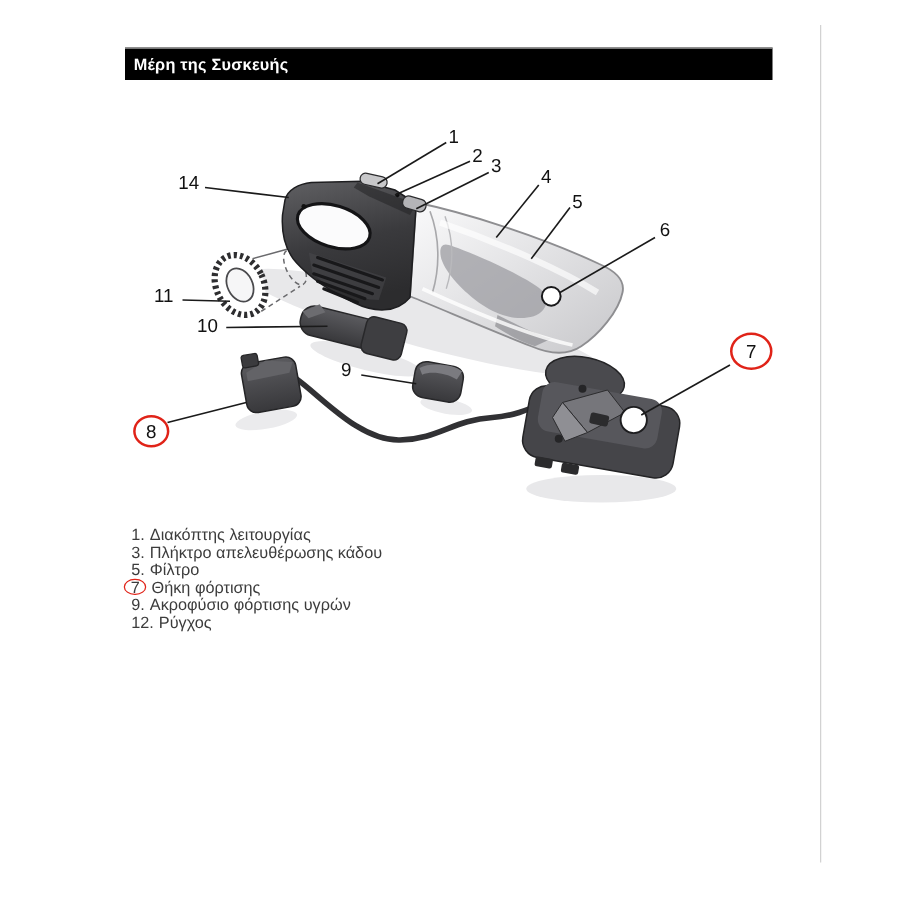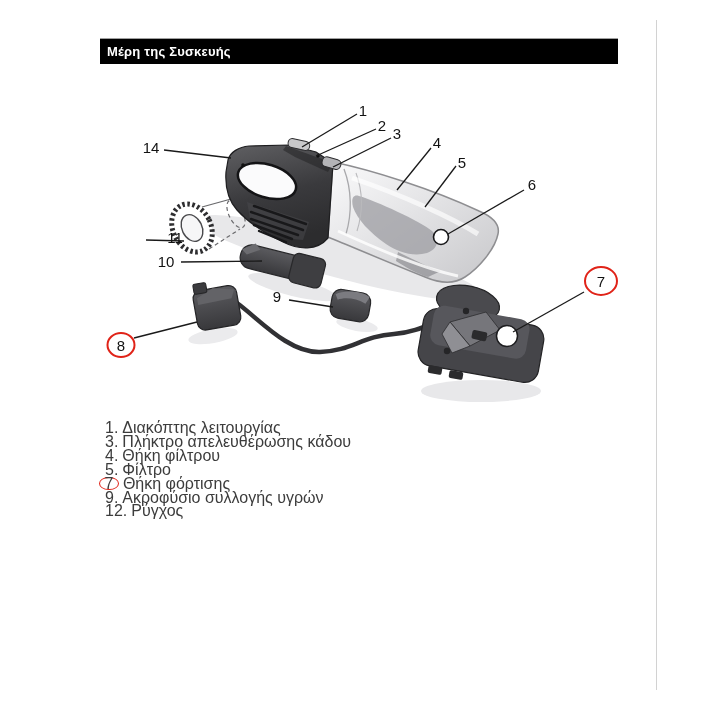--- a/index.html
+++ b/index.html
@@ -9,21 +9,21 @@
         border-top:1px solid #a0a0a0;display:flex;align-items:center;}
   .header-bar .title{color:#ffffff;font-size:13px;font-weight:bold;padding-left:7px;letter-spacing:.2px;}
   .page-edge{position:absolute;left:656px;top:20px;width:1px;height:670px;background:#d2d2d2;}
   .diagram{position:absolute;left:0;top:0;width:720px;height:720px;}
   .diagram svg{position:absolute;left:0;top:0;}
   .callout{position:absolute;transform:translate(-50%,-50%);font-size:15px;color:#121212;
         line-height:1;white-space:nowrap;}
   .callout.circled{border:2.5px solid #e02318;border-radius:50%;width:29px;height:26px;
         display:flex;align-items:center;justify-content:center;box-sizing:border-box;}
   .parts-list{position:absolute;left:105px;top:421px;margin:0;padding:0;list-style:none;
-        font-size:16px;line-height:13.9px;color:#3c3c3c;}
+        font-size:13px;line-height:13.9px;color:#3c3c3c;}
   .parts-list li{white-space:nowrap;}
   .num{margin-right:4px;}
   .num.circled-num{display:inline-block;border:1.5px solid #e02318;border-radius:50%;
         padding:0 4.5px;margin-left:-6px;margin-right:4px;line-height:11.5px;}
 </style>
 </head>
 <body>
 
 <div class="page">
 
@@ -154,27 +154,26 @@
     <div class="callout" style="left:363px;top:110px;">1</div>
     <div class="callout" style="left:382px;top:125px;">2</div>
     <div class="callout" style="left:397px;top:133px;">3</div>
     <div class="callout" style="left:437px;top:142px;">4</div>
     <div class="callout" style="left:462px;top:162px;">5</div>
     <div class="callout" style="left:532px;top:184px;">6</div>
     <div class="callout circled" style="left:601px;top:281px;width:34px;height:30px;">7</div>
     <div class="callout circled" style="left:121px;top:345px;">8</div>
     <div class="callout" style="left:277px;top:296px;">9</div>
     <div class="callout" style="left:166px;top:261px;">10</div>
-    <div class="callout" style="left:131px;top:237px;margin-left:44px;">11</div>
+    <div class="callout" style="left:131px;top:237px;">11</div>
     <div class="callout" style="left:151px;top:147px;">14</div>
   </div>
 
   <ol class="parts-list">
     <li><span class="num">1.</span><span>Διακόπτης λειτουργίας</span></li>
     <li><span class="num">3.</span><span>Πλήκτρο απελευθέρωσης κάδου</span></li>
-    <li><span class="num">4.</span><span>Θήκη φίλτρου</span></li>
     <li><span class="num">5.</span><span>Φίλτρο</span></li>
     <li><span class="num circled-num">7</span><span>Θήκη φόρτισης</span></li>
-    <li><span class="num">9.</span><span>Ακροφύσιο συλλογής υγρών</span></li>
+    <li><span class="num">9.</span><span>Ακροφύσιο φόρτισης υγρών</span></li>
     <li><span class="num">12.</span><span>Ρύγχος</span></li>
   </ol>
 
 </div>
 
 </body></html>

